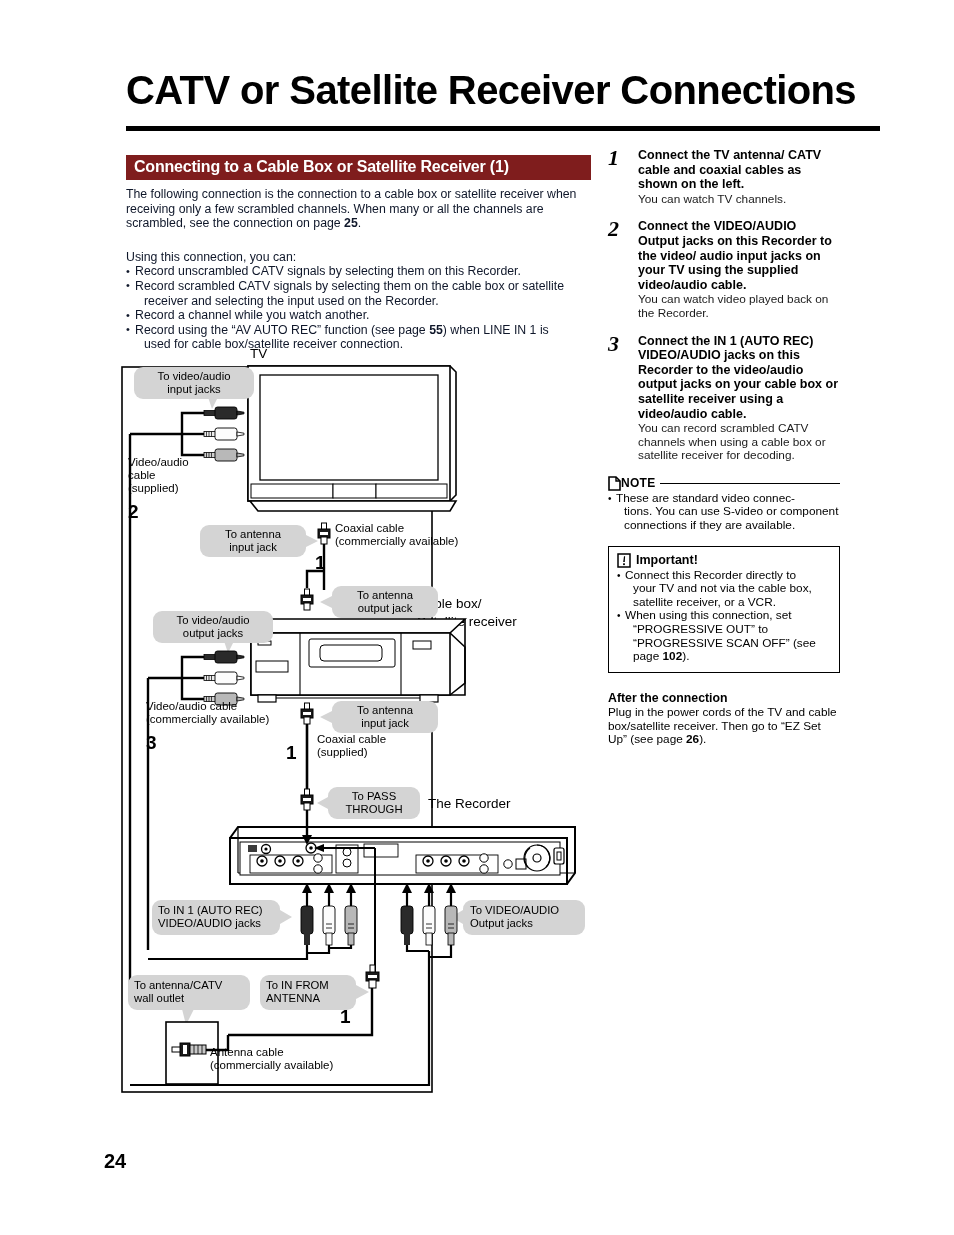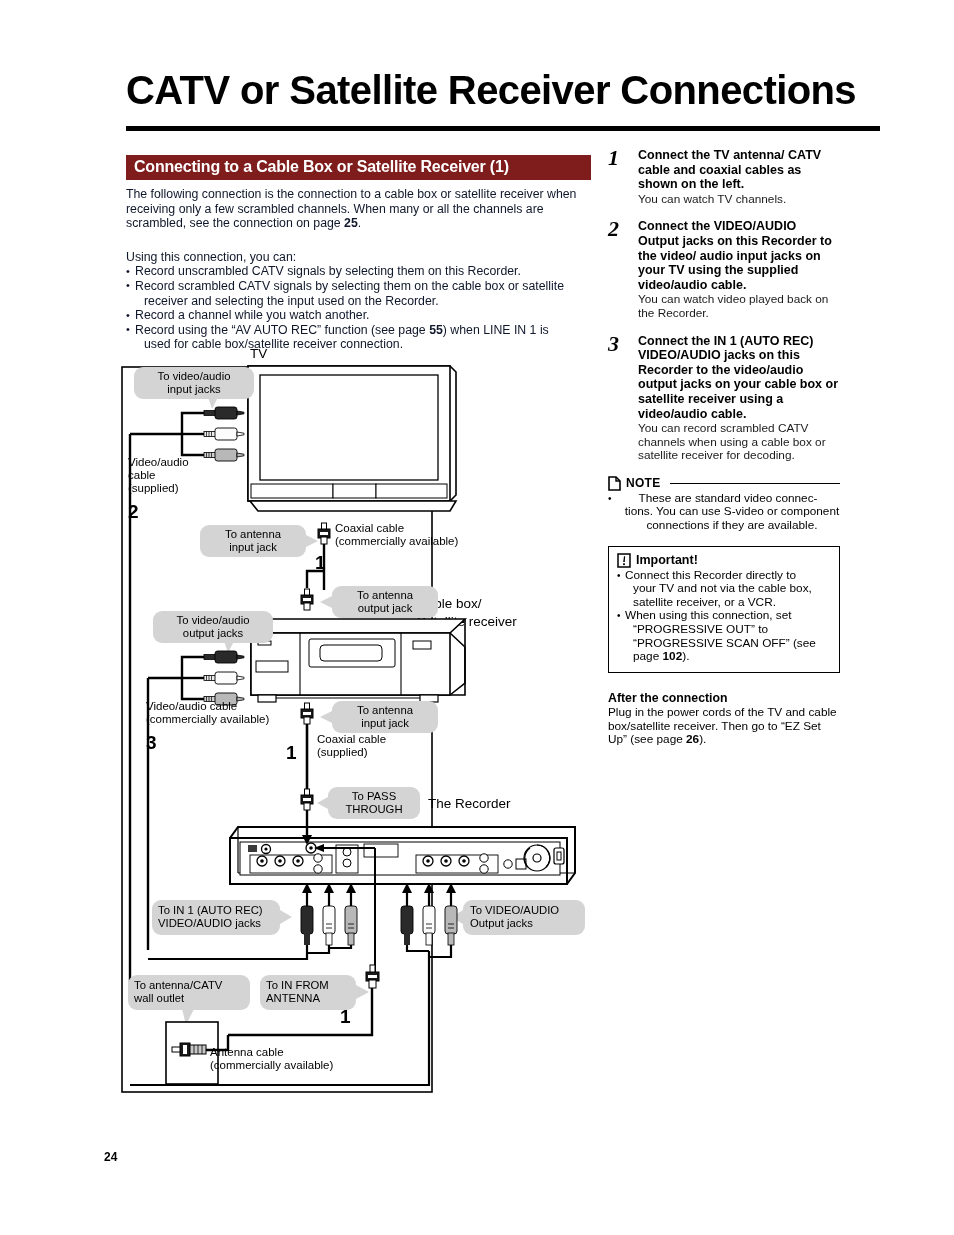--- a/index.html
+++ b/index.html
@@ -59,26 +59,26 @@
   .step-num {
     position:absolute; left:0; top:-3px;
     font-size:22px; font-weight:bold; font-style:italic;
     font-family:"Liberation Serif", serif;
   }
   .step-head { font-size:12.5px; font-weight:bold; line-height:14.6px; }
   .step-sub { font-size:11.8px; line-height:13.6px; color:#1a1a1a; margin-top:1px; }
 
   .note-block { margin-top:4px; position:relative; }
   .note-head {
-    display:flex; align-items:center; gap:5px;
+    display:flex; align-items:center; 
     font-size:12px; font-weight:bold; letter-spacing:0.3px;
   }
   .note-head .rule { flex:1; height:1.5px; background:#000; margin-left:4px; }
   .note-body { font-size:11.8px; line-height:13.6px; margin-top:1px; }
-  .note-body li { position:relative; padding-left:8px; list-style:none;text-align:center; }
+  .note-body li { position:relative; padding-left:8px; list-style:none; }
   .note-body li::before { content:"\2022"; position:absolute; left:0; font-size:10px; }
   .note-body ul { margin:0; padding:0; }
   .sub-ind { display:block; padding-left:8px; }
 
   .important-box {
     border:1.6px solid #000; margin-top:13px; padding:6px 8px 8px 8px;
   }
   .imp-head {
     display:flex; align-items:flex-start; gap:5px;
     font-size:12.5px; font-weight:bold; margin-bottom:1px;
@@ -92,21 +92,21 @@
   .after-head { font-size:12.3px; font-weight:bold; }
   .after-body { font-size:11.8px; line-height:13.8px; margin-top:1px; }
 
   
   .doc-icon { width:13px; height:15px; display:inline-block; }
   .excl-icon { width:14px; height:15px; display:inline-block; }
 
   
   .page-num {
     position:absolute; left:104px; top:1150px;
-    font-size:12px; font-weight:bold;
+    font-size:20px; font-weight:bold;
   }
 
   
   .diagram { position:absolute; left:120px; top:345px; width:470px; height:760px; }
   .diagram svg { display:block; }
 </style>
 </head>
 <body>
 
 <div class="page">

